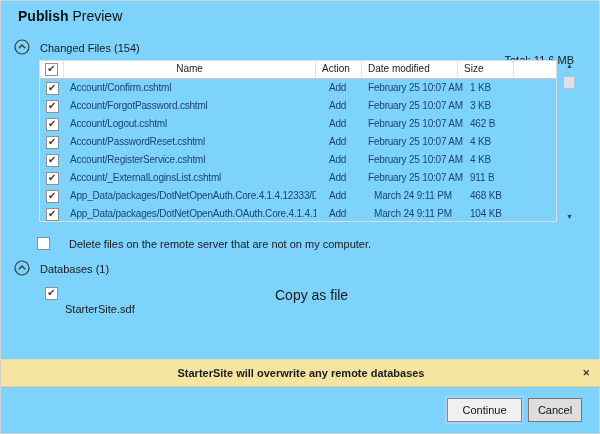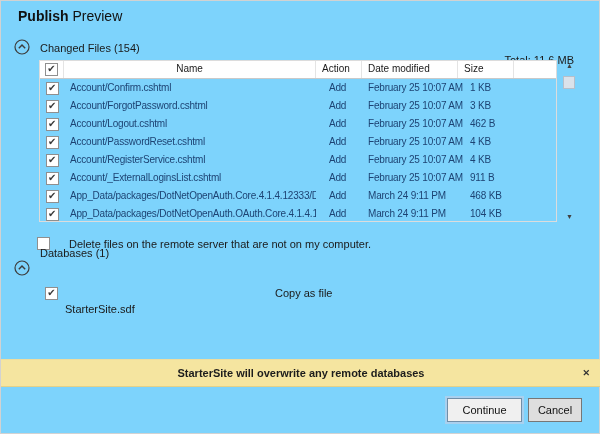--- a/index.html
+++ b/index.html
@@ -28,21 +28,21 @@
     position:absolute;width:16px;height:16px;
     cursor:pointer;
   }
   .section-icon svg{display:block;}
   .sec1-icon{left:13px;top:38px;}
   .sec2-icon{left:13px;top:259px;}
   .section-label{
     position:absolute;font-size:11px;color:#1a1a1a;
   }
   .sec1-label{left:39px;top:41px;}
-  .sec2-label{left:39px;top:246px;}
+  .sec2-label{left:39px;top:262px;}
   .total-label{
     position:absolute;top:53px;right:25px;
     font-size:11px;color:#1a1a1a;
   }
   
   .table{
     position:absolute;left:38px;top:59px;
     width:518px;height:162px;
     box-sizing:border-box;
     border:1px solid #dcdcdc;
@@ -74,21 +74,21 @@
   .col-check{width:24px;display:flex;align-items:center;justify-content:center;}
   .col-name{width:252px;}
   .col-action{width:46px;}
   .col-date{width:96px;}
   .col-size{width:56px;}
   .col-fill{flex:1;border-right:none !important;}
   .th.col-name{text-align:center;}
   .th.col-action,.th.col-date,.th.col-size{padding-left:6px;}
   .td.col-name{padding-left:6px;}
   .td.col-action{padding-left:13px;}
-  .td.col-date{padding-left:6px;overflow:visible;}
+  .td.col-date{padding-left:6px;overflow:visible;text-align:center;}
   .td.col-size{padding-left:12px;}
   
   .cb{
     width:11px;height:11px;
     box-sizing:content-box;
     border:1px solid #8f8f8f;
     background:#fff;
     display:inline-flex;align-items:center;justify-content:center;
     font-size:10px;line-height:1;color:#3b3b3b;
     cursor:pointer;flex:0 0 auto;
@@ -113,21 +113,21 @@
   
   .delete-row{
     position:absolute;left:36px;top:236px;
     display:flex;align-items:center;gap:19px;
     font-size:11px;color:#1a1a1a;
   }
   
   .db-row{position:absolute;left:44px;top:285px;width:520px;height:16px;}
   .db-row .cb{position:absolute;left:0;top:1px;}
   .db-name{position:absolute;left:20px;top:17px;font-size:11px;color:#1a1a1a;white-space:nowrap;}
-  .db-mode{position:absolute;left:230px;top:1px;font-size:11px;color:#1a1a1a;white-space:nowrap;}
+  .db-mode{position:absolute;left:230px;top:1px;font-size:14px;color:#1a1a1a;white-space:nowrap;}
   
   .warning{
     position:absolute;left:0;top:358px;width:600px;height:28px;
     background:#f5e5a0;
     border-top:1px solid #eeddA0;
     border-bottom:1px solid #e3d188;
     box-sizing:border-box;
     display:flex;align-items:center;justify-content:center;
   }
   .warning-text{

